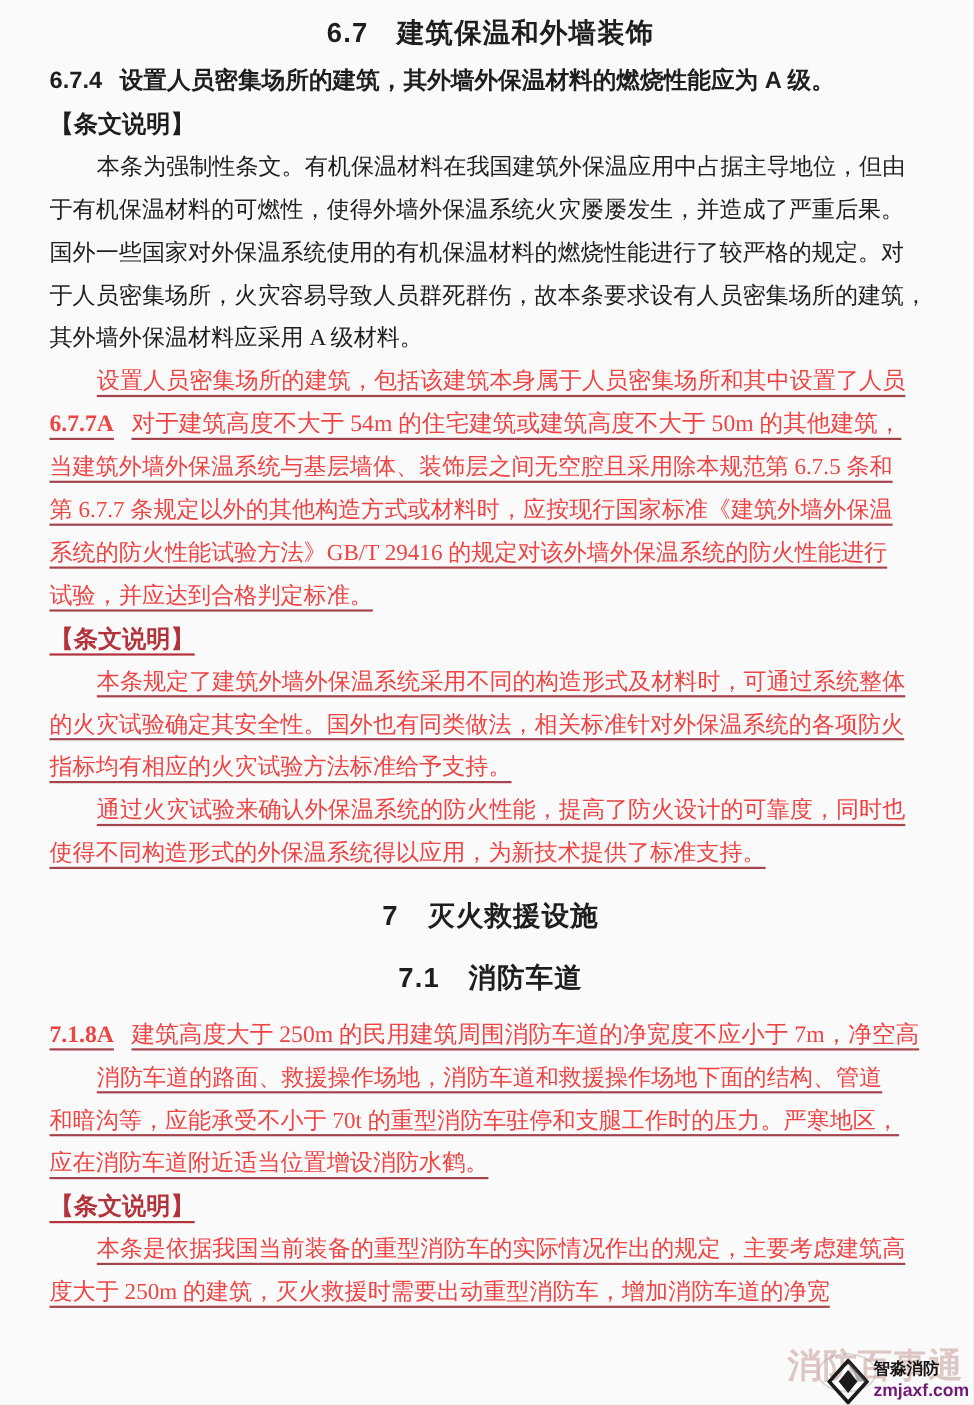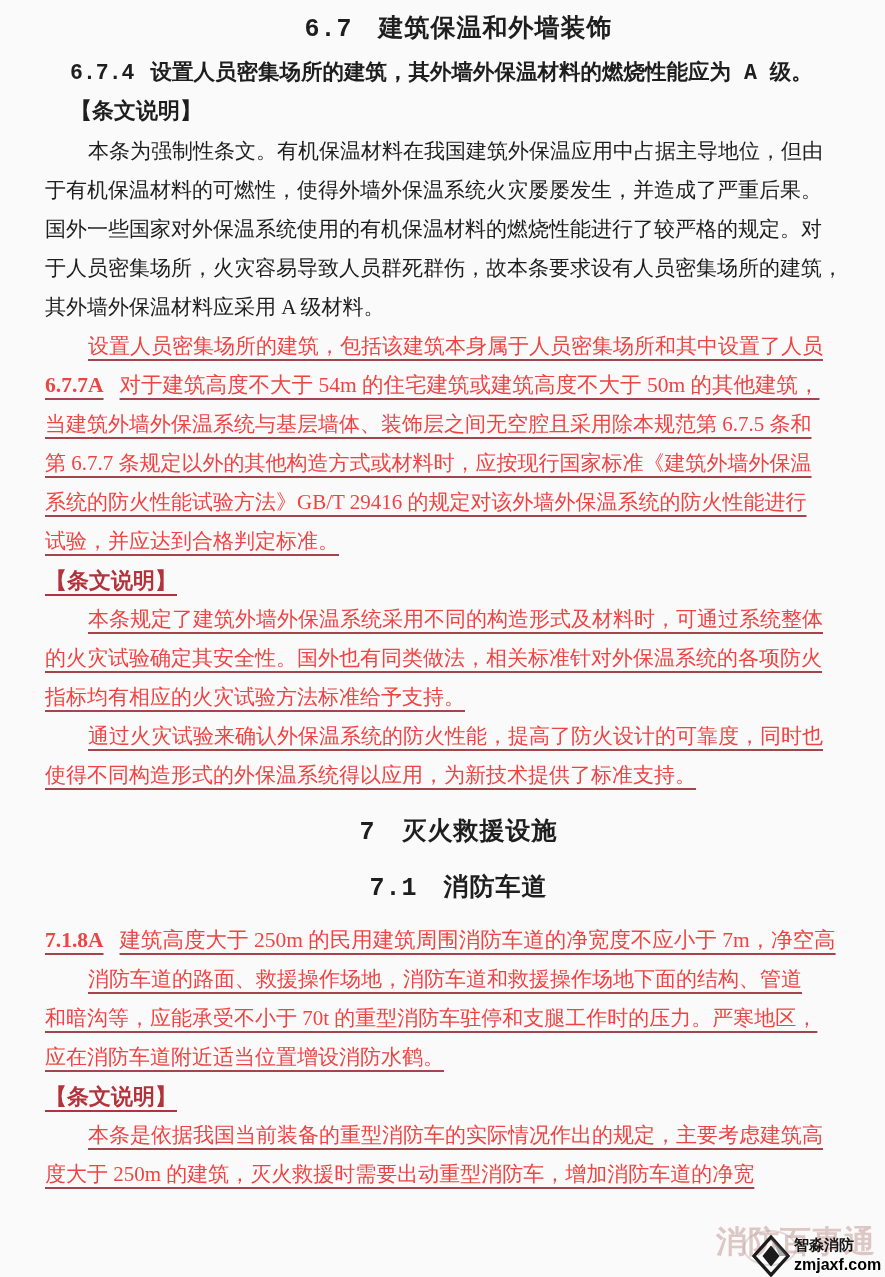--- a/index.html
+++ b/index.html
@@ -8,21 +8,21 @@
     width:885px;height:1277px;
     margin:0 auto;
     background:#fbfafa;
     overflow:hidden;
     box-sizing:border-box;
     padding:6px 38px 0 45px;
     font-family:"Liberation Serif","DejaVu Serif",serif;
     color:#1e1e1e;
   }
   .ln{font-size:21px;line-height:39px;white-space:nowrap;}
-  .sans{font-family:Liberation Mono, monospace;margin-left:25px;}
+  .sans{font-family:Liberation Sans, sans-serif;}
   .b{font-weight:700;}
   .center{text-align:center;}
   .h1{font-size:25px;line-height:48px;letter-spacing:1px;}
   .red{
     color:#ef4444;
     text-decoration:underline;
     text-decoration-thickness:1.5px;
     text-underline-offset:6px;
     text-decoration-color:#a4454e;
   }
@@ -49,21 +49,21 @@
   }
   .wm-logo{position:absolute;left:752px;top:1235px;z-index:4;width:38px;height:42px;}
   .wm-brand{
     position:absolute;left:794px;top:1233px;z-index:4;
     font-family:"Liberation Sans","DejaVu Sans",sans-serif;
     font-weight:700;font-size:15px;line-height:24px;color:#141414;white-space:nowrap;text-align:center;
   }
   .wm-url{
     position:absolute;left:794px;top:1256px;z-index:4;
     font-family:"Liberation Sans","DejaVu Sans",sans-serif;
-    font-weight:700;font-size:16px;line-height:18px;color:#000000;white-space:nowrap;
+    font-weight:700;font-size:16px;line-height:18px;color:#701a75;white-space:nowrap;
   }
 </style>
 </head>
 <body>
 
 <div class="page">
 
   <div class="ln h1 b sans center">6.7　建筑保温和外墙装饰</div>
 
   <div class="ln clause b sans">

